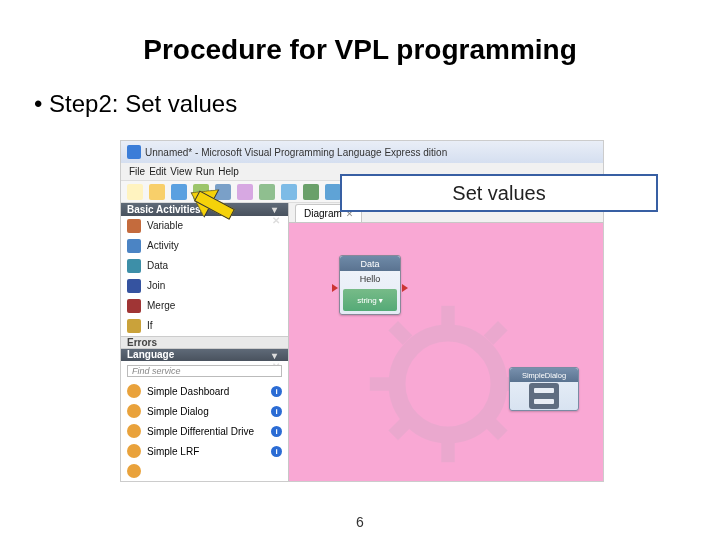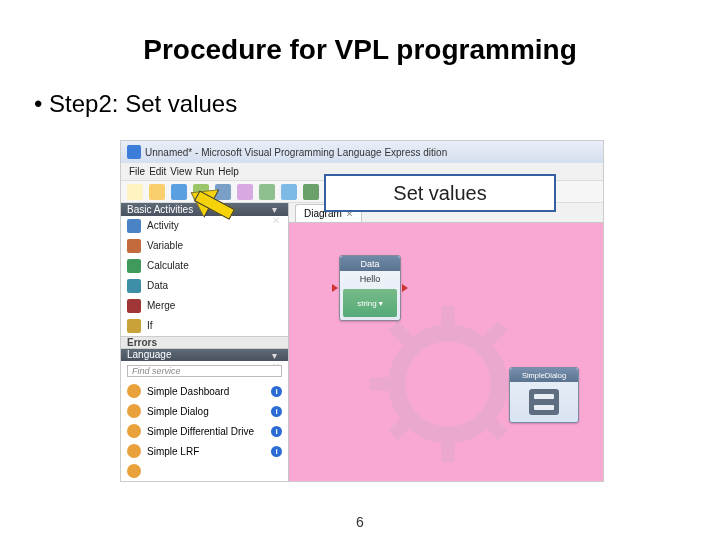--- a/index.html
+++ b/index.html
@@ -8,50 +8,50 @@
   .bullet { font-size: 24px; padding: 24px 0 0 34px; }
   .bullet::before { content: "• "; }
   .shot { position: absolute; left: 120px; top: 140px; width: 484px; height: 342px; border: 1px solid #ccc; background: #fff; overflow: hidden; }
   .title-bar { height: 22px; background: linear-gradient(#e9eef7,#d5dff0); display: flex; align-items: center; padding: 0 6px; font-size: 10px; color: #333; gap: 4px; }
   .app-icon { width: 14px; height: 14px; background: #3b7dd8; border-radius: 2px; display: inline-block; }
   .menu-bar { height: 18px; background: #f1f1f1; display: flex; align-items: center; gap: 4px; padding: 0 8px; font-size: 10px; color: #222; border-bottom: 1px solid #ddd; }
   .toolbar { height: 22px; background: #f6f6f6; display: flex; align-items: center; gap: 6px; padding: 0 6px; border-bottom: 1px solid #ddd; }
   .tbtn { width: 16px; height: 16px; border-radius: 2px; display: inline-block; }
   .main { display: flex; height: calc(100% - 62px); }
   .sidebar { width: 168px; background: #fff; border-right: 1px solid #c7c7c7; display: flex; flex-direction: column; font-size: 10px; }
-  .panel-header { height: 20px; background: linear-gradient(#5f6a78,#49525e); color: #fff; font-weight: normal; display: flex; align-items: center; justify-content: space-between; padding: 0 6px; }
+  .panel-header { height: 20px; background: linear-gradient(#5f6a78,#49525e); color: #fff; font-weight: bold; display: flex; align-items: center; justify-content: space-between; padding: 0 6px; }
   .pin { width: 10px; height: 10px; color: #ddd; font-size: 10px; display: flex; gap: 2px; }
   .item { display: flex; align-items: center; gap: 6px; padding: 3px 6px; color: #222; }
   .item .ic { width: 14px; height: 14px; border-radius: 2px; flex-shrink: 0; }
   .errors-hd { height: 16px; background: #e9e9e9; border-top: 1px solid #ccc; border-bottom: 1px solid #ccc; padding: 0 6px; display: flex; align-items: center; font-weight: bold; color: #444; }
   .find-box { margin: 4px 6px; height: 16px; border: 1px solid #bbb; font-size: 9px; font-style: italic; color: #888; padding: 0 4px; display: flex; align-items: center; background: #fff; }
   .svc { display: flex; align-items: center; justify-content: space-between; padding: 3px 6px; text-align: right; }
   .svc-l { display: flex; align-items: center; gap: 6px; }
   .gear { width: 14px; height: 14px; background: #e9a23b; border-radius: 50%; position: relative; }
   .info { width: 11px; height: 11px; border-radius: 50%; background: #2b6cd4; color: #fff; font-size: 8px; font-weight: bold; display: flex; align-items: center; justify-content: center; }
   .canvas { flex: 1; position: relative; background: #f9a8d4; }
   .tab-strip { height: 20px; display: flex; align-items: end; background: #f1f1f1; border-bottom: 1px solid #c7c7c7; padding-left: 6px; }
   .tab { height: 18px; background: #fff; border: 1px solid #c7c7c7; border-bottom: none; border-radius: 3px 3px 0 0; padding: 0 8px; font-size: 10px; display: flex; align-items: center; gap: 4px; }
   .tab .x { color: #888; font-size: 9px; }
   .data-block { position: absolute; left: 50px; top: 52px; width: 62px; border: 1px solid #889; border-radius: 3px; background: linear-gradient(#f1f5fb,#e4ebf5); box-shadow: 0 1px 2px rgba(0,0,0,.2); }
   .db-hd { height: 15px; background: linear-gradient(#6f8aa8,#5a7390); color: #fff; font-size: 9px; display: flex; align-items: center; justify-content: center; border-radius: 3px 3px 0 0; }
   .db-body { padding: 3px; text-align: center; font-size: 9px; color: #333; }
-  .db-type { height: 28px; margin: 2px 3px 3px; background: linear-gradient(#7b8, #5a7); border-radius: 2px; color: #fff; font-size: 8px; display: flex; align-items: center; justify-content: center; gap: 2px; }
+  .db-type { height: 22px; margin: 2px 3px 3px; background: linear-gradient(#7b8, #5a7); border-radius: 2px; color: #fff; font-size: 8px; display: flex; align-items: center; justify-content: center; gap: 2px; }
   .pin-r { position: absolute; width: 0; height: 0; border-top: 4px solid transparent; border-bottom: 4px solid transparent; border-left: 6px solid #c33; }
   .pin-left { left: -8px; top: 28px; }
   .pin-right { right: -8px; top: 28px; }
-  .svc-block { position: absolute; right: 24px; top: 164px; width: 70px; height: 56px; border: 1px solid #7a8ba3; border-radius: 3px; background: linear-gradient(#eaf0f8,#d8e3f1); box-shadow: 0 1px 2px rgba(0,0,0,.2); }
+  .svc-block { position: absolute; right: 24px; top: 164px; width: 70px; height: 44px; border: 1px solid #7a8ba3; border-radius: 3px; background: linear-gradient(#eaf0f8,#d8e3f1); box-shadow: 0 1px 2px rgba(0,0,0,.2); }
   .svc-hd { height: 14px; background: linear-gradient(#7890ad,#5a7390); color: #fff; font-size: 7.5px; display: flex; align-items: center; justify-content: center; border-radius: 3px 3px 0 0; }
   .svc-body { display: flex; align-items: center; justify-content: center; height: calc(100% - 14px); }
   .svc-ic { width: 30px; height: 26px; background: #5f6d80; border-radius: 3px; position: relative; }
   .svc-ic::before, .svc-ic::after { content: ""; position: absolute; left: 5px; right: 5px; height: 5px; background: #e9eef5; border-radius: 1px; }
   .svc-ic::before { top: 5px; } .svc-ic::after { bottom: 5px; }
   .gear-bg { position: absolute; left: 74px; top: 96px; width: 170px; height: 170px; opacity: .12; }
   .gear-bg svg { width: 100%; height: 100%; }
-  .callout { position: absolute; left: 324px; top: 174px; width: 232px; height: 38px; border: 2px solid #385fa3; background: #fff; display: flex; align-items: center; justify-content: center; font-size: 20px; color: #222; }
+  .callout { position: absolute; left: 340px; top: 174px; width: 318px; height: 38px; border: 2px solid #385fa3; background: #fff; display: flex; align-items: center; justify-content: center; font-size: 20px; color: #222; }
   .arrow { position: absolute; left: 188px; top: 192px; width: 60px; height: 30px; transform: rotate(28deg); }
   .arrow-body { position: absolute; right: 14px; top: 9px; width: 40px; height: 12px; background: #f5d20a; border: 1.5px solid #333; }
   .arrow-head { position: absolute; left: 0; top: 0; width: 0; height: 0; border-top: 15px solid transparent; border-bottom: 15px solid transparent; border-right: 22px solid #f5d20a; filter: drop-shadow(0 0 0 #333); }
   .arrow-head-out { position: absolute; left: -1.5px; top: -1.5px; width: 0; height: 0; border-top: 16.5px solid transparent; border-bottom: 16.5px solid transparent; border-right: 24px solid #333; }
   .page-num { position: absolute; left: 0; right: 0; bottom: 10px; text-align: center; font-size: 14px; color: #333; }
 </style>
 </head>
 <body>
 
 <h1 class="slide-title">Procedure for VPL programming</h1>
@@ -83,34 +83,34 @@
     </div>
 
   <div class="main">
     <div class="sidebar">
       <div class="panel-header">
         <span>Basic Activities</span>
         <span class="pin">▾ ✕</span>
       </div>
       <div id="ba-list">
           <div class="item">
+            <span class="ic" style="background: rgb(196, 107, 61);"></span>
+            <span>Variable</span>
+          </div>
+          <div class="item">
             <span class="ic" style="background: rgb(75, 132, 196);"></span>
             <span>Activity</span>
           </div>
           <div class="item">
-            <span class="ic" style="background: rgb(196, 107, 61);"></span>
-            <span>Variable</span>
-          </div>
-          <div class="item">
-            <span class="ic" style="background: rgb(63, 154, 92);"></span>
-            <span>Calculate</span>
-          </div>
-          <div class="item">
             <span class="ic" style="background: rgb(61, 143, 168);"></span>
             <span>Data</span>
+          </div>
+          <div class="item">
+            <span class="ic" style="background: rgb(53, 83, 160);"></span>
+            <span>Join</span>
           </div>
           <div class="item">
             <span class="ic" style="background: rgb(160, 53, 53);"></span>
             <span>Merge</span>
           </div>
           <div class="item">
             <span class="ic" style="background: rgb(202, 162, 58);"></span>
             <span>If</span>
           </div>
         </div>

